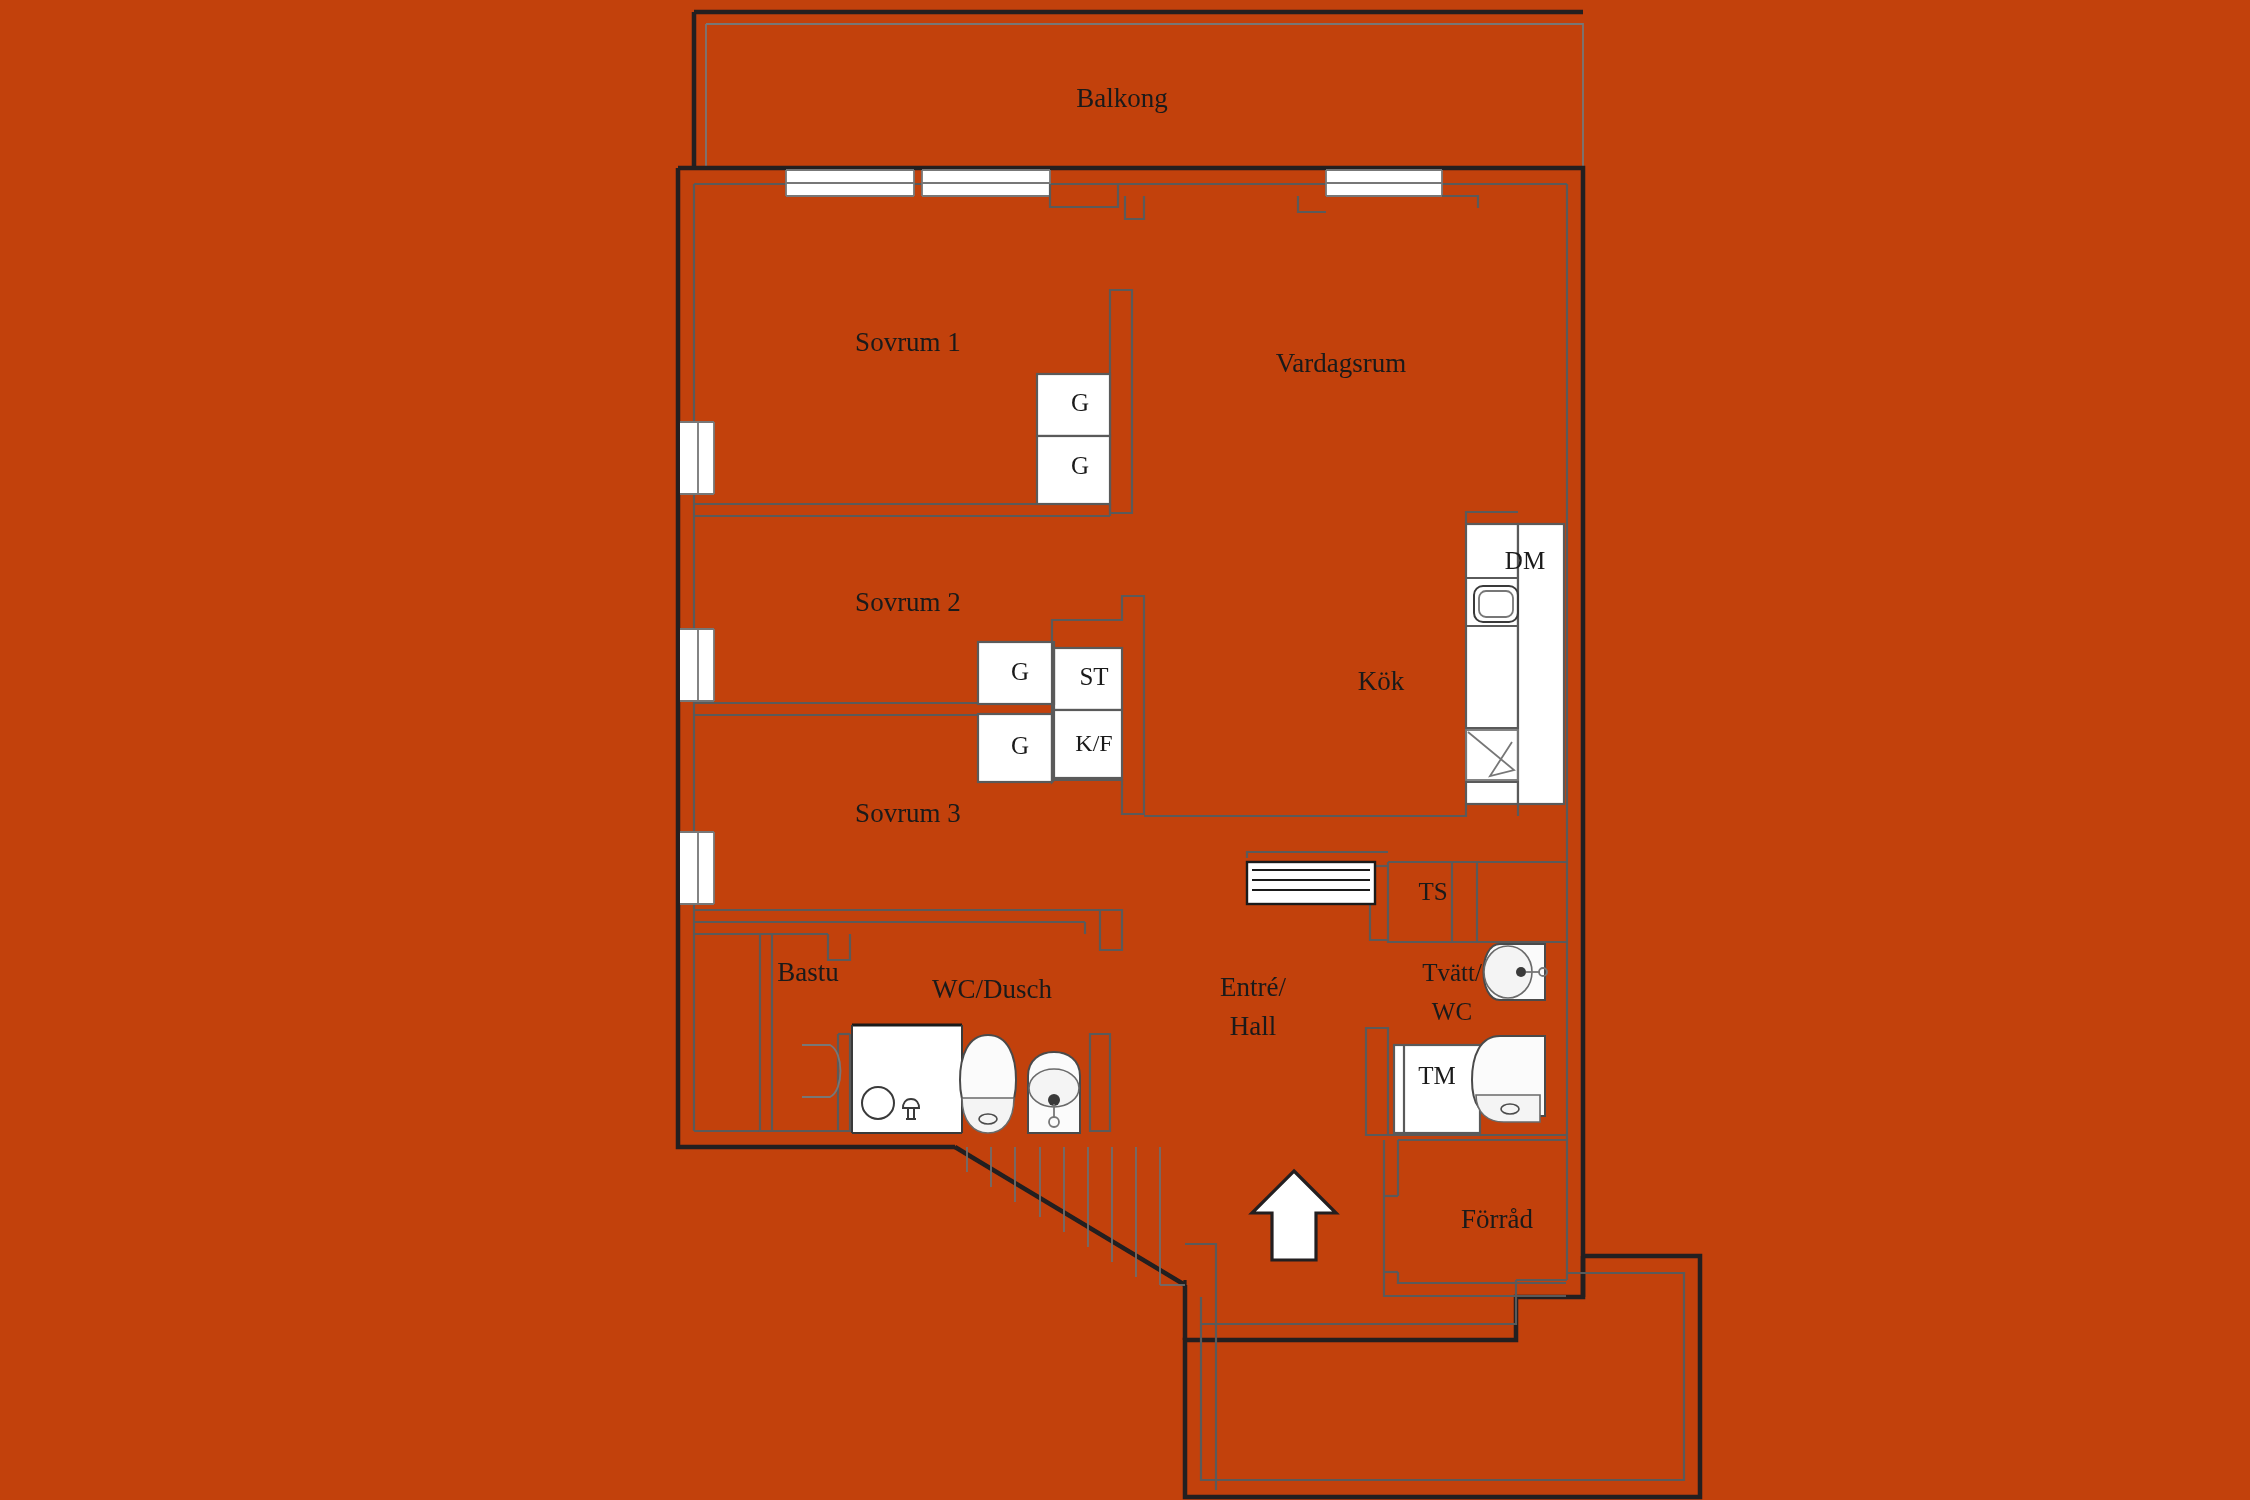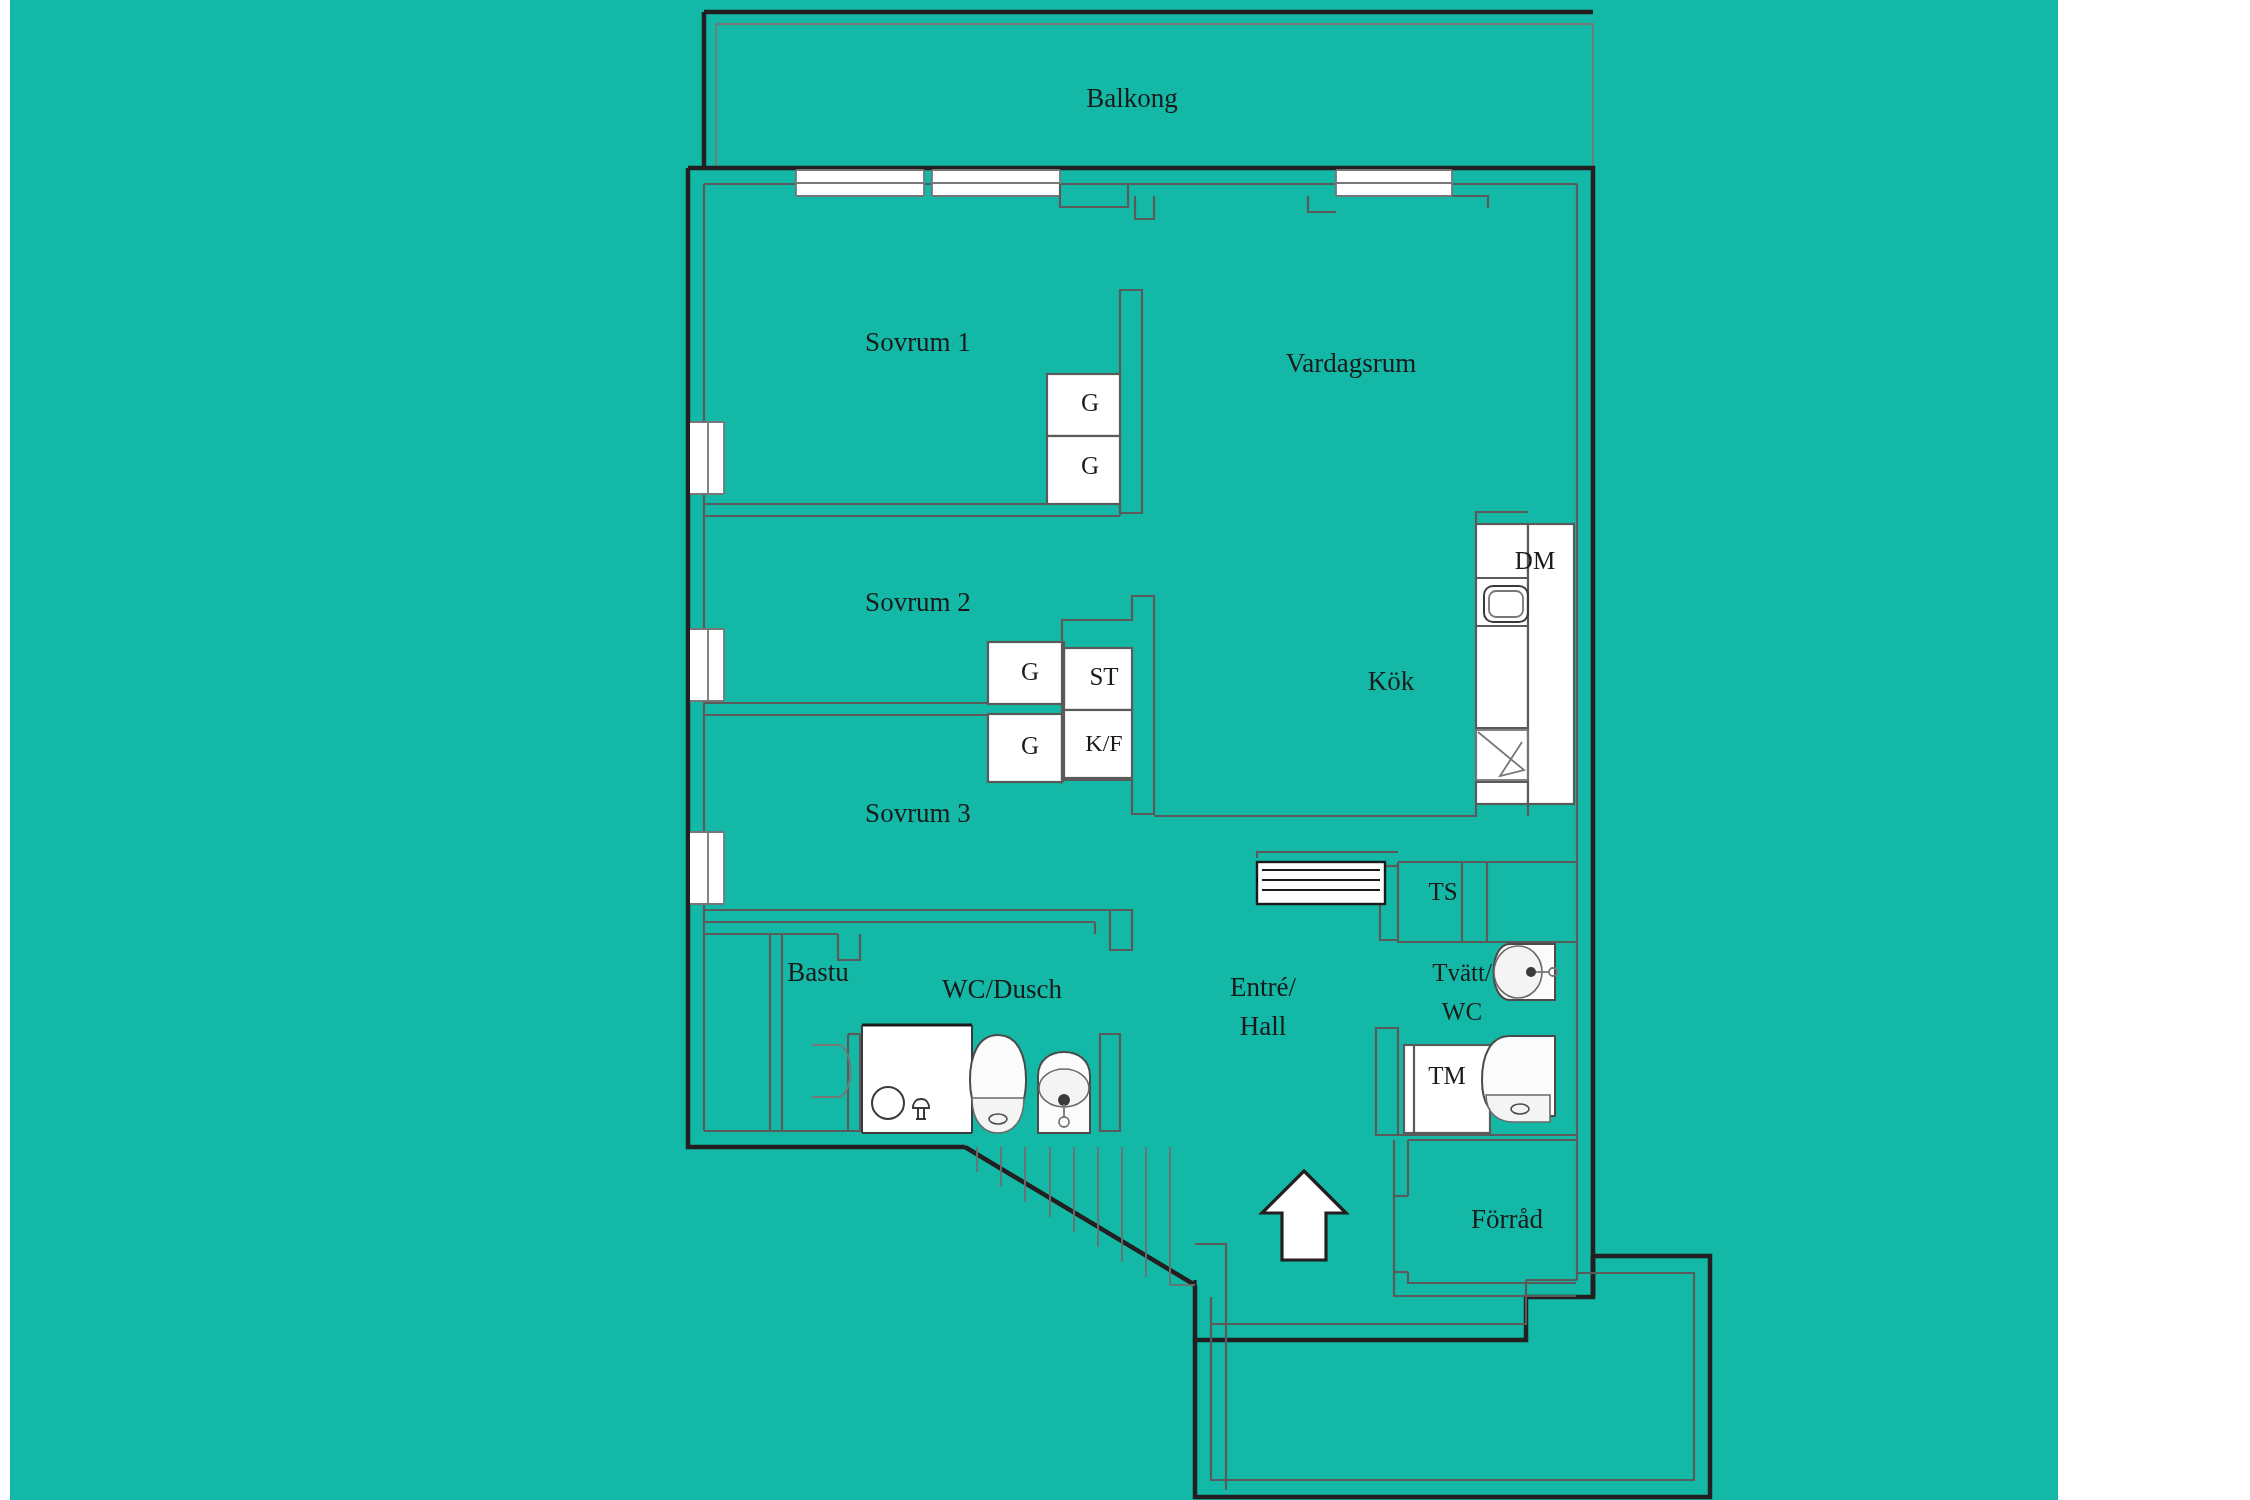--- a/index.html
+++ b/index.html
@@ -8,24 +8,23 @@
     background: #ffffff;
   }
   body {
     width: 2250px;
     height: 1500px;
     font-family: "Liberation Serif", "DejaVu Serif", serif;
     overflow: hidden;
   }
   #plan-root {
     position: relative;
-    width: 2048px;
+    width: 2250px;
     height: 1500px;
-    background: #14b8a6;
-    margin-left: 10px;
+    background: #c2410c;
   }
   svg.floorplan {
     display: block;
     width: 2250px;
     height: 1500px;
   }
   .room-label {
     font-family: "Liberation Serif", "DejaVu Serif", serif;
     fill: #1a1a1a;
     text-anchor: middle;

